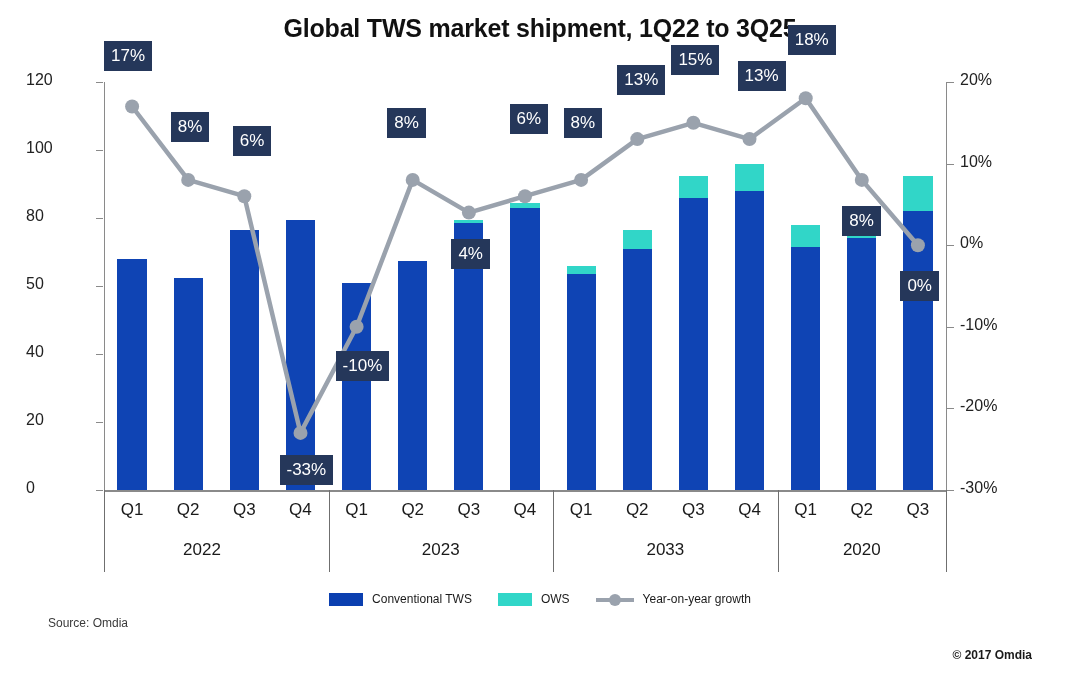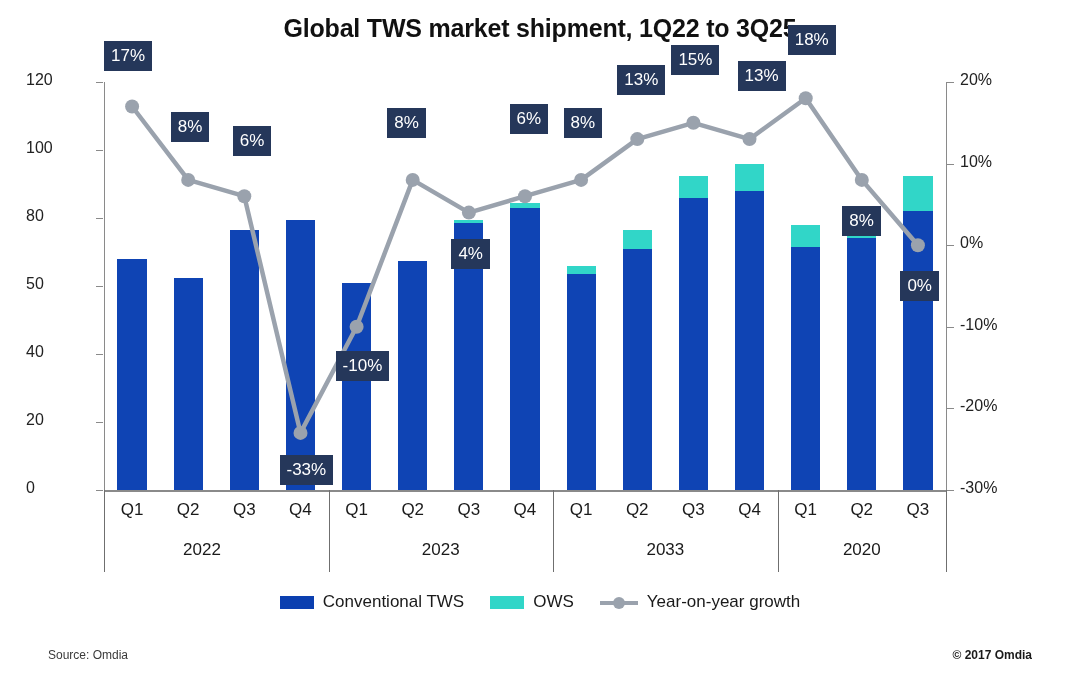--- a/index.html
+++ b/index.html
@@ -80,36 +80,36 @@
     white-space: nowrap;
     text-align: center;
   }
   .legend {
     position: absolute;
     top: 592px; left: 0; width: 1080px;
     display: flex;
     justify-content: center;
     align-items: center;
     gap: 26px;
-    font-size: 17px;
+    font-size: 12px;
     color: #1a1a1a;
   }
   .legend-item { display: flex; align-items: center; gap: 9px; }
   .swatch-blue { width: 34px; height: 13px; background: #0b3fb0; display:inline-block; }
   .swatch-cyan { width: 34px; height: 13px; background: #31d6c8; display:inline-block; }
   .swatch-line { position: relative; width: 38px; height: 13px; display:inline-block; }
   .swatch-line::before {
     content:""; position:absolute; left:0; top:5px; width:38px; height:4px; background:#9aa2ad;
   }
   .swatch-line::after {
     content:""; position:absolute; left:13px; top:1px; width:12px; height:12px;
     border-radius:50%; background:#9aa2ad;
   }
   .footer-left {
-    position: absolute; left: 48px; top: 648px;
+    position: absolute; left: 48px; top: 616px;
     font-size: 12px; color: #3a3a3a;
   }
   .footer-right {
     position: absolute; right: 48px; top: 648px;
     font-size: 12px; color: #1a1a1a; font-weight: bold;
   }
   svg.line-layer { position: absolute; left: 0; top: 0; }
 </style>
 </head>
 <body>

